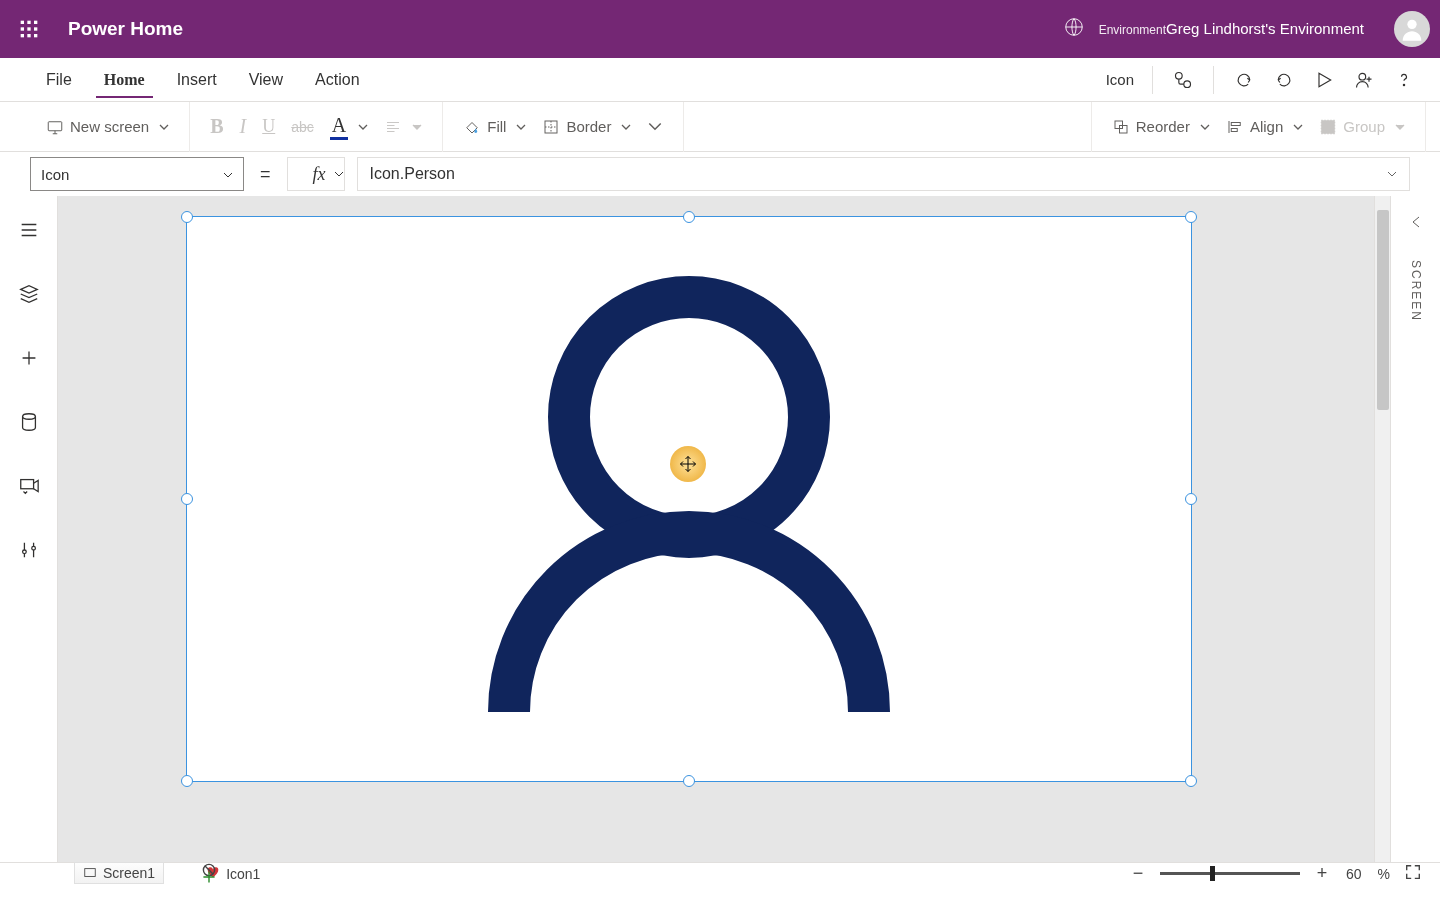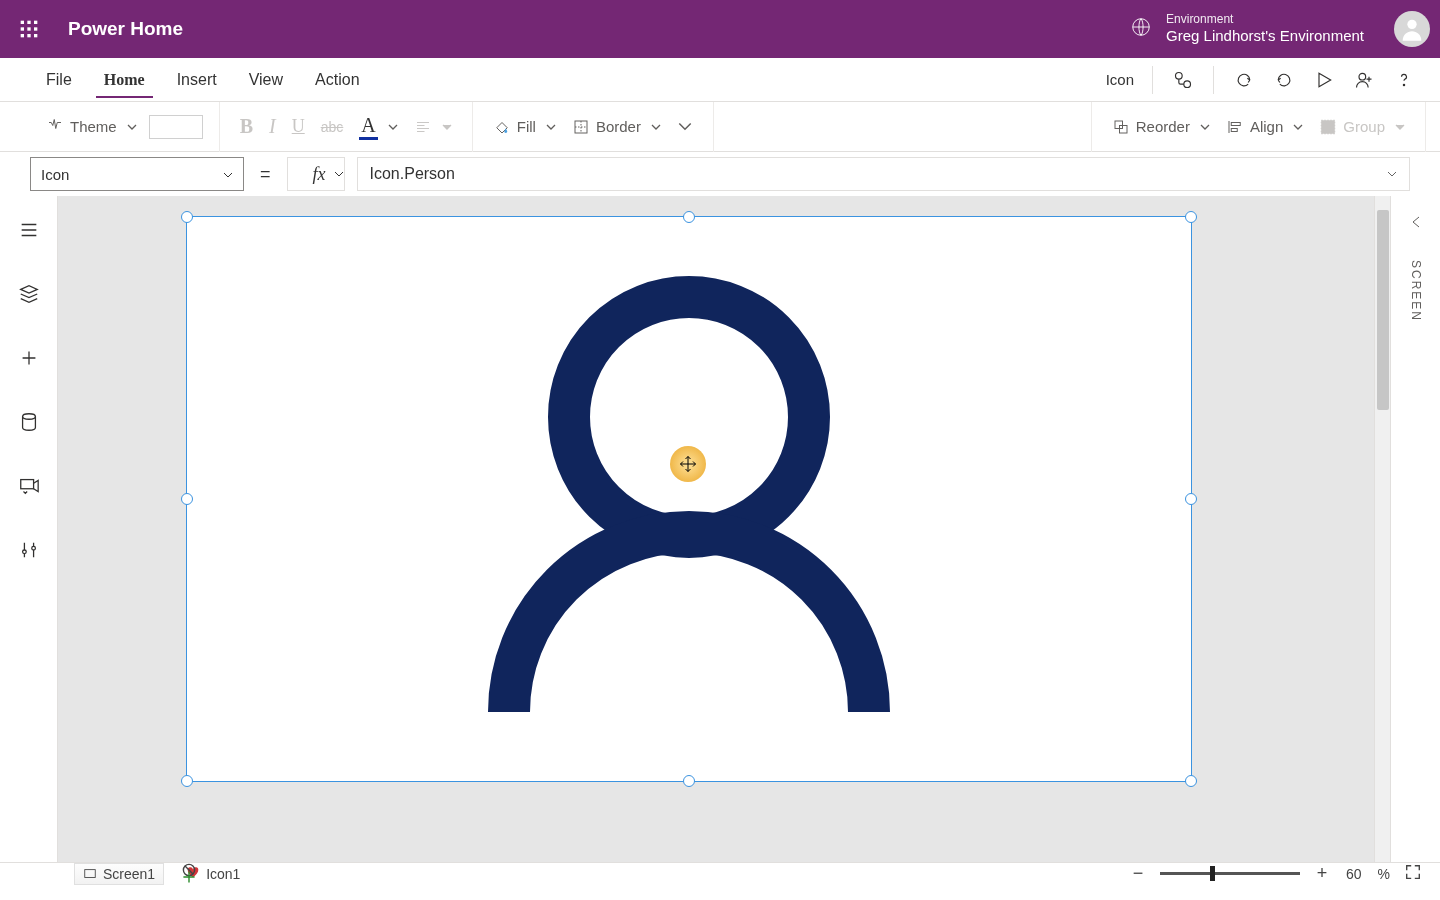--- a/index.html
+++ b/index.html
@@ -21,21 +21,21 @@
 
   
   .topbar { height:58px; background:var(--purple); color:#fff; display:flex; align-items:center; padding:0 10px 0 0; }
   .waffle { width:58px; height:58px; display:flex; align-items:center; justify-content:center; cursor:pointer;}
   .waffle svg { width:20px; height:20px; fill:#fff; }
   .app-title { font-size:19px; font-weight:600; margin-left:10px;}
   .topbar-spacer { flex:1; }
   .env-block { display:flex; align-items:center; margin-right:20px;}
   .env-icon { margin-right:14px; }
   .env-icon svg { width:22px; height:22px; stroke:#fff; fill:none; }
-  .env-text { display:flex; flex-direction:column; line-height:1.25;}
+  .env-text { display:flex; flex-direction:row; line-height:1.25;align-items:flex-end;}
   .env-label { font-size:12px; opacity:0.9;}
   .env-name { font-size:15px; font-weight:400;}
   .avatar { width:36px; height:36px; border-radius:50%; background:#d8d8d8; display:flex; align-items:center; justify-content:center; margin-left:10px; cursor:pointer;}
   .avatar svg { width:28px; height:28px; fill:#fff;}
 
   
   .menubar { height:44px; display:flex; align-items:center; border-bottom:1px solid var(--border); padding:0 16px 0 30px;}
   .menubar .tab { padding:0 10px; margin:0 6px; font-size:16px; color:var(--text-dark); cursor:pointer; position:relative; height:44px; display:flex; align-items:center;}
   .menubar .tab.active { font-weight:700;font-family:Liberation Serif, serif; }
   .menubar .tab.active::after { content:""; position:absolute; left:2px; right:2px; bottom:4px; height:2px; background:var(--purple);}
@@ -91,21 +91,21 @@
 
   .vscroll { width:16px; background:#f0f0f0; border-left:1px solid var(--border); position:relative;}
   .vscroll .thumb { position:absolute; left:2px; width:12px; top:14px; height:200px; background:#c6c6c6; border-radius:2px;}
 
   .rightrail { width:50px; background:#fff; border-left:1px solid var(--border); display:flex; flex-direction:column; align-items:center; padding-top:18px;}
   .rightrail .collapse { cursor:pointer;}
   .rightrail svg { width:16px; height:16px; stroke:#605e5c; fill:none;}
   .rightrail .vtext { writing-mode:vertical-rl; font-size:12px; letter-spacing:2px; color:#605e5c; margin-top:26px;}
 
   
-  .status { height:38px; border-top:1px solid var(--border); display:flex; align-items:center; padding:0 18px 16px 74px; font-size:14px; color:#444; gap:14px;}
+  .status { height:38px; border-top:1px solid var(--border); display:flex; align-items:flex-end; padding:0 18px 16px 74px; font-size:14px; color:#444; gap:34px;}
   .status .crumb { display:flex; align-items:center; gap:6px; padding:2px 8px; position:relative;}
   .status .crumb.first { background: linear-gradient(to bottom,#fdfdfd,#f2f2f2); border:1px solid #e0e0e0;}
   .status .crumb svg { width:14px; height:14px; stroke:#444; fill:none;}
   .status-spacer { flex:1;}
   .zoom { display:flex; align-items:center; gap:12px;}
   .zoom .z-btn { width:20px; height:20px; display:flex; align-items:center; justify-content:center; cursor:pointer; font-size:18px; color:#444;}
   .zoom .slider { width:140px; height:3px; background:#555; position:relative;}
   .zoom .slider .knob { position:absolute; left:36%; top:-6px; width:5px; height:15px; background:#222;}
   .zoom .zval { font-size:14px; margin:0 2px;}
   .fit-btn { cursor:pointer;}
@@ -199,29 +199,29 @@
         <circle cx="12" cy="18" r="0.8" fill="#323130"></circle>
       </svg>
   </div>
 </div>
 
 <div class="ribbon">
   <div class="grp">
     <div class="btn">
       <span class="ico">
           <svg viewBox="0 0 24 24" width="18" height="18" fill="none">
-            <path d="M4 6h3l2 4 2-8 2 12 2-8h5"></path>
-          </svg>
-        </span>
-      <span>Theme</span>
-      <span class="chev"><svg viewBox="0 0 10 10">
-            <path d="M1 3l4 4 4-4"></path>
-          </svg></span>
-    </div>
-    <div class="fill-swatch"></div>
+            <rect x="3" y="5" width="18" height="12" rx="1"></rect>
+            <path d="M9 21h6M12 17v4"></path>
+          </svg>
+        </span>
+      <span>New screen</span>
+      <span class="chev"><svg viewBox="0 0 10 10">
+            <path d="M1 3l4 4 4-4"></path>
+          </svg></span>
+    </div>
   </div>
   <div class="grp">
     <div class="btn disabled">
         <span style="font-weight:700;font-family:serif;font-size:20px">B</span>
       </div>
     <div class="btn disabled">
         <span style="font-style:italic;font-family:serif;font-size:20px">I</span>
       </div>
     <div class="btn disabled">
         <span style="text-decoration:underline;font-family:serif;font-size:18px">U</span>

